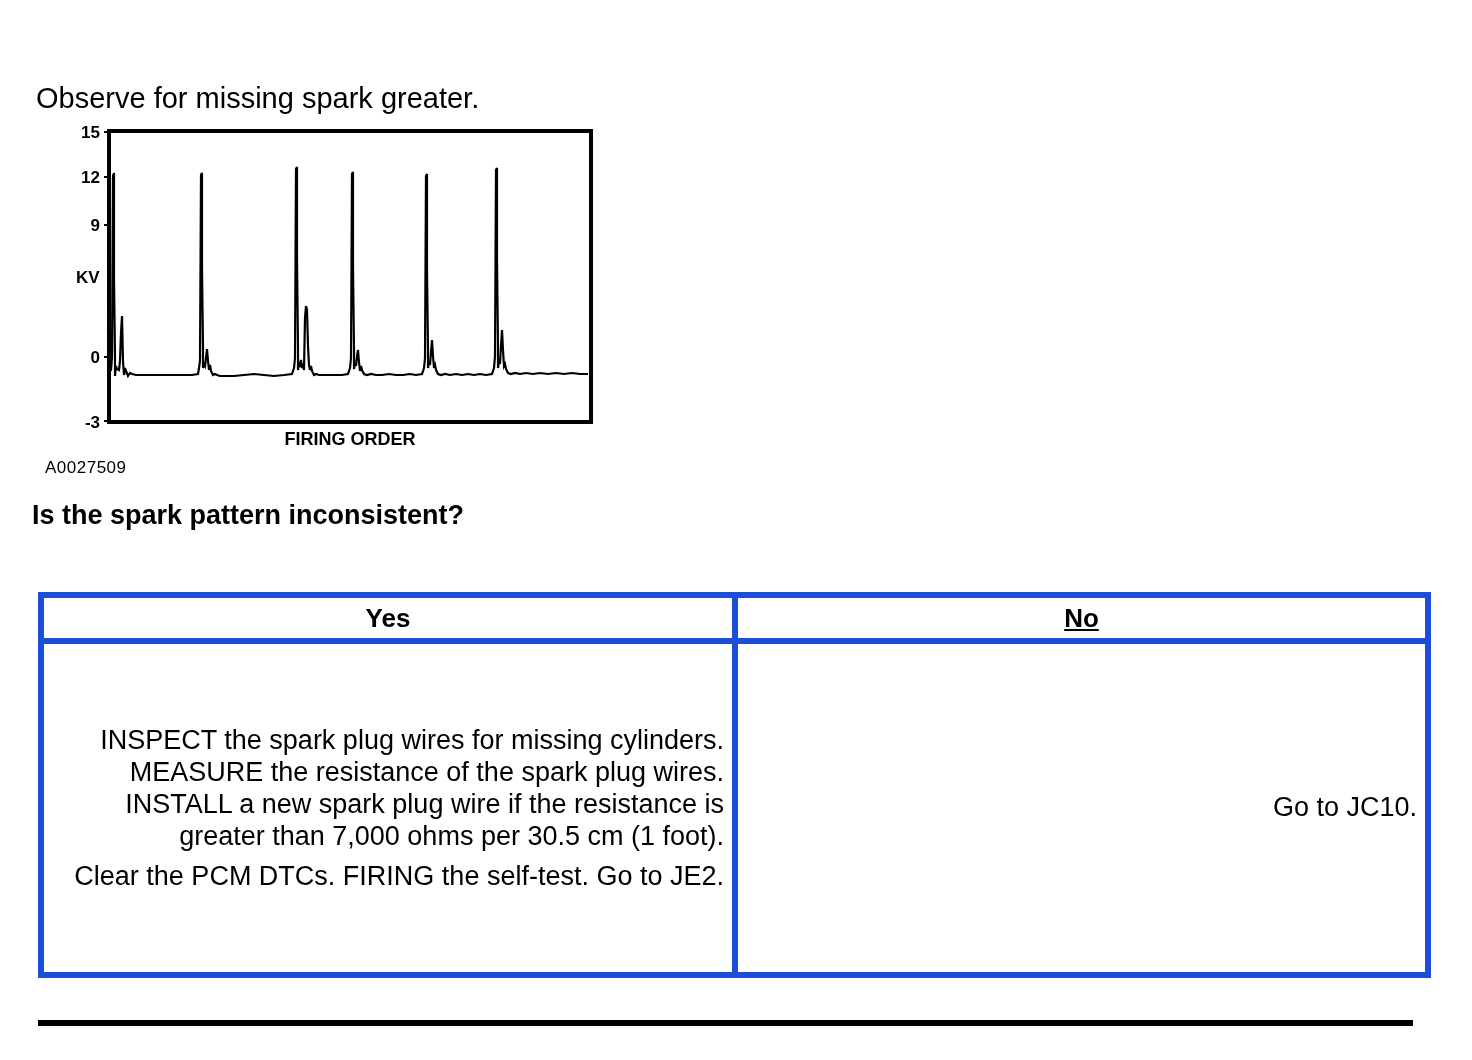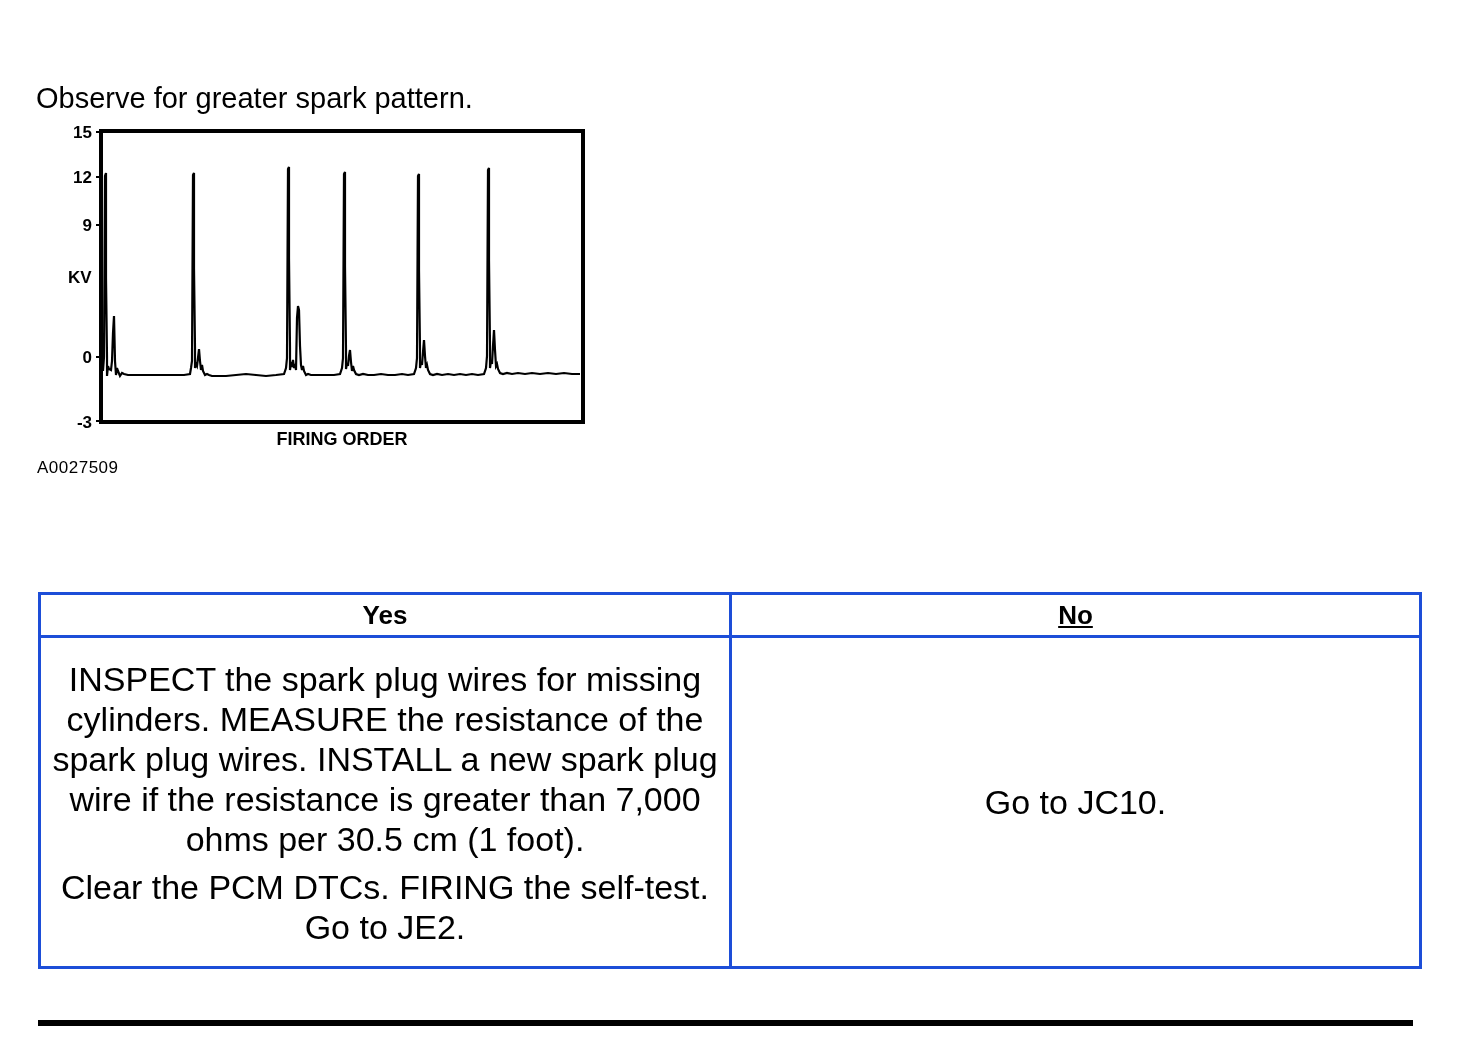--- a/index.html
+++ b/index.html
@@ -37,21 +37,21 @@
     left: 36px;
     top: 82px;
     font-size: 29px;
     font-weight: normal;
     white-space: nowrap;
   }
 
   
   .figure {
     position: absolute;
-    left: 32px;
+    left: 40px;
     top: 118px;
     width: 580px;
     height: 360px;
   }
 
   .scope-svg {
     position: absolute;
     left: 0;
     top: 0;
   }
@@ -79,37 +79,37 @@
   .decision-table {
     position: absolute;
     left: 38px;
     top: 592px;
     width: 1375px;
     border-collapse: collapse;
     table-layout: fixed;
   }
   .decision-table th,
   .decision-table td {
-    border: 3px solid #1d4ed8;
+    border: 6px solid #1d4ed8;
     padding: 0;
     vertical-align: middle;
   }
   .decision-table th {
     height: 40px;
     font-size: 26px;
     font-weight: bold;
     text-align: center;
   }
   .col-yes { width: 688px; }
   .col-no  { width: 687px; text-decoration: underline; }
 
   .cell-body {
     height: 328px;
-    text-align: center;
-    font-size: 34px;
+    text-align: right;
+    font-size: 27px;
     line-height: 1.18;
     font-weight: normal;
     vertical-align: middle;
   }
   .cell-body .para {
     padding: 0 8px;
   }
   .cell-yes-inner {
     padding-top: 2px;
   }
@@ -125,21 +125,21 @@
     height: 6px;
     background: #000;
   }
 </style>
 </head>
 <body>
 
 <div class="page">
 
 
-  <div class="instruction">Observe for greater spark pattern.</div>
+  <div class="instruction">Observe for missing spark greater.</div>
 
   <div class="figure">
 
     <svg class="scope-svg" width="580" height="330" viewBox="0 0 580 330">
 
       <text x="60" y="20" font-family="Liberation Sans, sans-serif" font-size="17" font-weight="bold" text-anchor="end">15</text>
       <text x="60" y="65" font-family="Liberation Sans, sans-serif" font-size="17" font-weight="bold" text-anchor="end">12</text>
       <text x="60" y="113" font-family="Liberation Sans, sans-serif" font-size="17" font-weight="bold" text-anchor="end">9</text>
       <text x="60" y="245" font-family="Liberation Sans, sans-serif" font-size="17" font-weight="bold" text-anchor="end">0</text>
       <text x="60" y="310" font-family="Liberation Sans, sans-serif" font-size="17" font-weight="bold" text-anchor="end">-3</text>
@@ -183,20 +183,21 @@
                   466,251 468,255 471,256 475,255 480,256 486,255 493,256
                   500,255 508,256 516,255 524,256 532,255 540,256 548,256
                 "></polyline>
 
       <text x="310" y="327" font-family="Liberation Sans, sans-serif" font-size="18" font-weight="bold" text-anchor="middle">FIRING ORDER</text>
     </svg>
 
     <div class="figure-id">A0027509</div>
   </div>
 
+  <div class="question">Is the spark pattern inconsistent?</div>
 
   <table class="decision-table">
     <thead>
       <tr>
         <th class="col-yes">Yes</th>
         <th class="col-no">No</th>
       </tr>
     </thead>
     <tbody>
       <tr>

